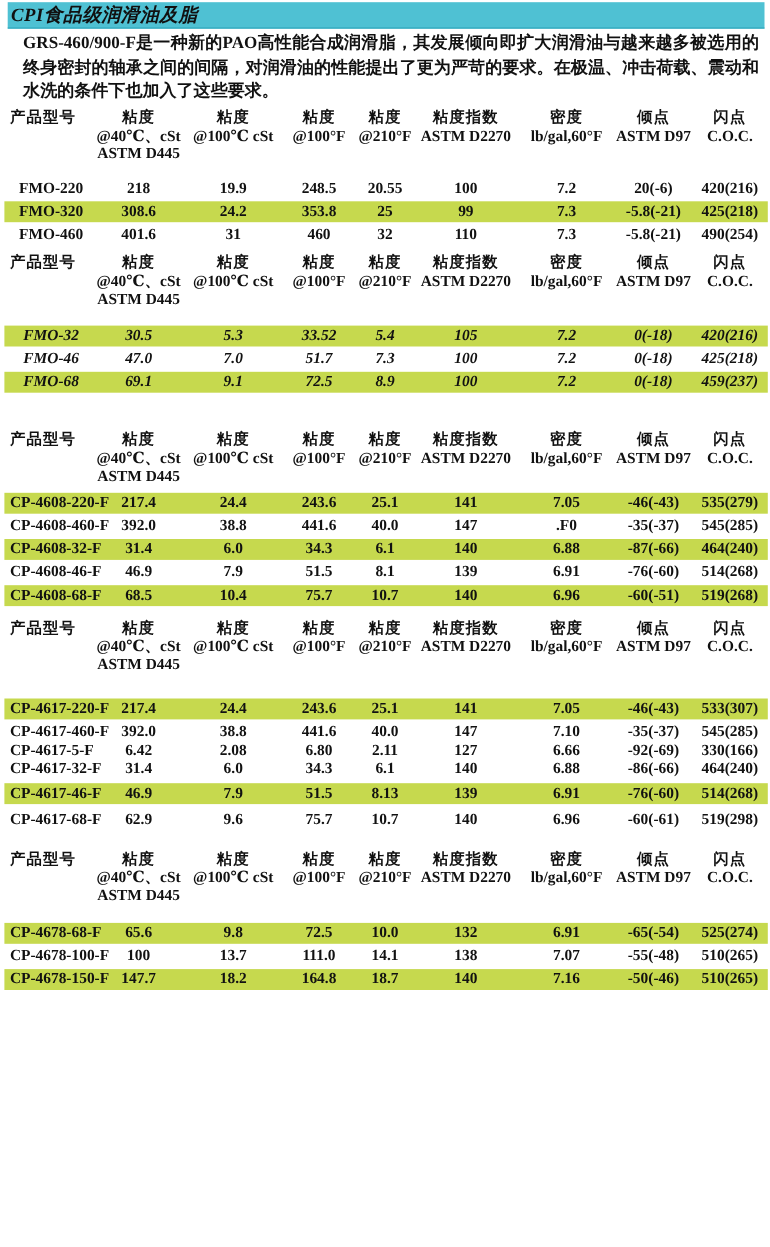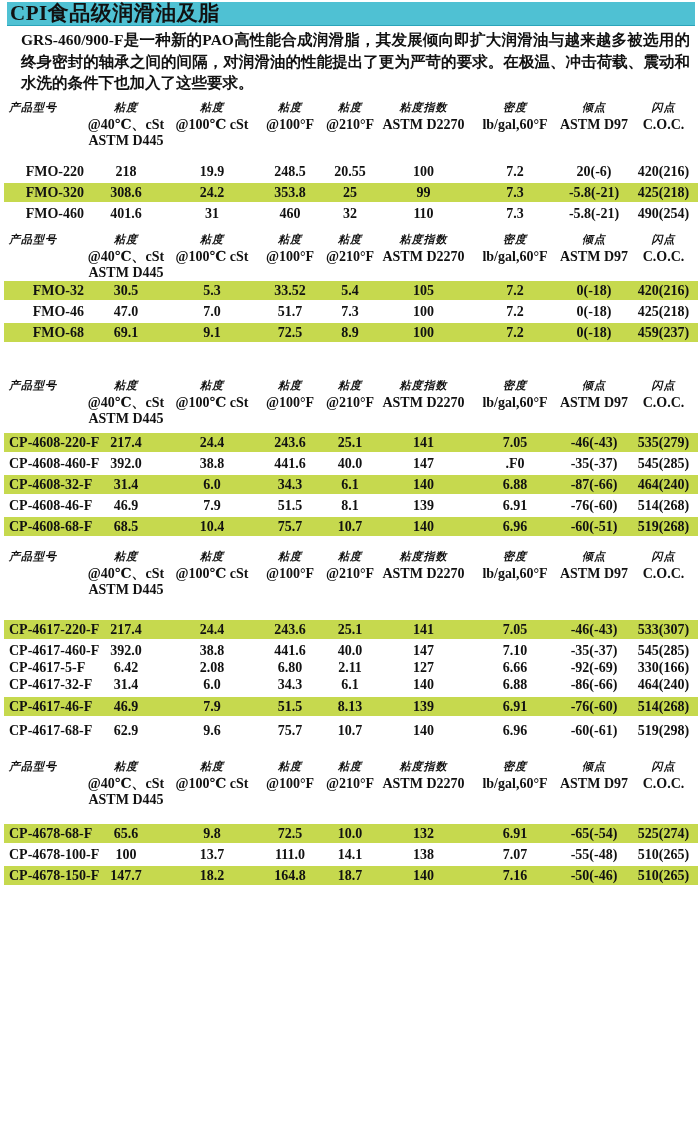--- a/index.html
+++ b/index.html
@@ -16,24 +16,25 @@
   
   .bar {
     margin: 2px 5px 0 7px;
     height: 23px;
     background: var(--bar-color, #4fc1d3);
     border-bottom: 1px solid #2ba4ba;
     display: flex;
     align-items: center;
   }
   .bar .bar-title {
-    font-size: 21px;
+    font-size: 17px;
     line-height: 23px;
     padding-left: 3px;
     letter-spacing: 0.5px;
+    font-style: italic;
   }
   .bar2 { margin-top: 6px; }
   
   .para {
     margin: 3px 10px 0 21px;
     font-size: 15.5px;
     line-height: 21.7px;
     text-align: justify;
     text-justify: inter-ideograph;
   }
@@ -45,33 +46,33 @@
   
   .ptable { margin-left: 4px; margin-right: 2px; }
   .thead, .tr {
     display: grid;
     grid-template-columns: 80px 84px 88px 68px 52px 95px 88px 70px 69px;
     align-items: center;
   }
   .thead { align-items: start; }
   .th { text-align: center; }
   .th.c0 { text-align: left; padding-left: 5px; }
-  .th-label { font-size: 11px; line-height: 19px; letter-spacing: 1px; font-style: italic; }
+  .th-label { font-size: 14px; line-height: 19px; letter-spacing: 1px; }
   .th-sub { font-size: 14px; line-height: 16px; letter-spacing: 0; }
   .td { font-size: 14px; text-align: center; white-space: nowrap; }
-  .td.product { text-align: right; padding-left: 5px; }
+  .td.product { text-align: center; padding-left: 5px; }
   .tr { height: 19px; }
   .tr + .tr { margin-top: 2px; }
   .tr.tight { margin-top: 0; height: 16.5px; }
   .tr.hl { background: var(--hl-color, #c6d94e); }
   
   .t1 { margin-top: 4px; }
   .t1 .tbody { margin-top: 13px; }
   .t2 { margin-top: 7px; }
-  .t2 .tbody { margin-top: 0; }
+  .t2 .tbody { margin-top: 15px; font-style: italic; }
   .t3 { margin-top: 34px; }
   .t3 .tbody { margin-top: 6px; }
   .t4 { margin-top: 11px; }
   .t4 .tbody { margin-top: 22px; }
   .t5 { margin-top: 17px; }
   .t5 .tbody { margin-top: 16px; }
 </style>
 </head>
 <body>
 

